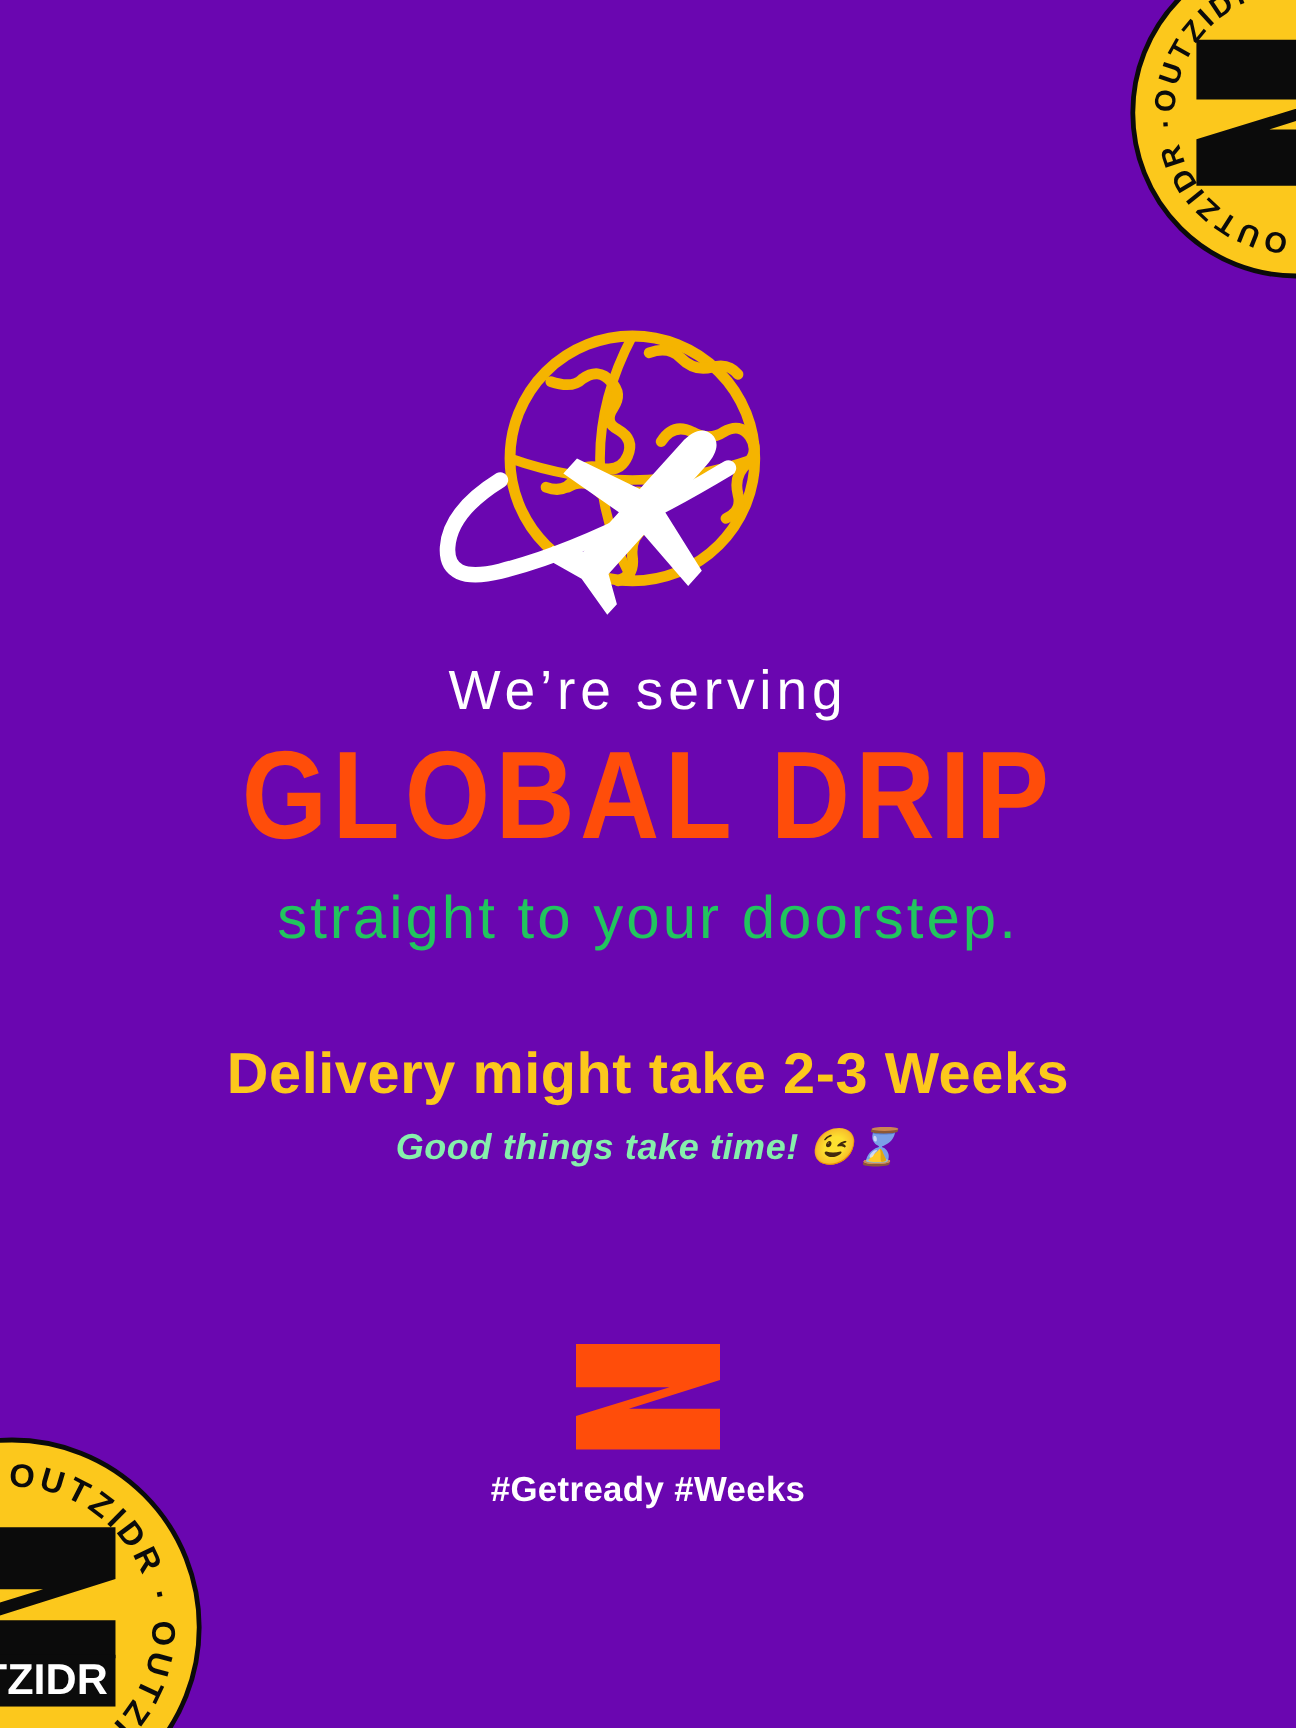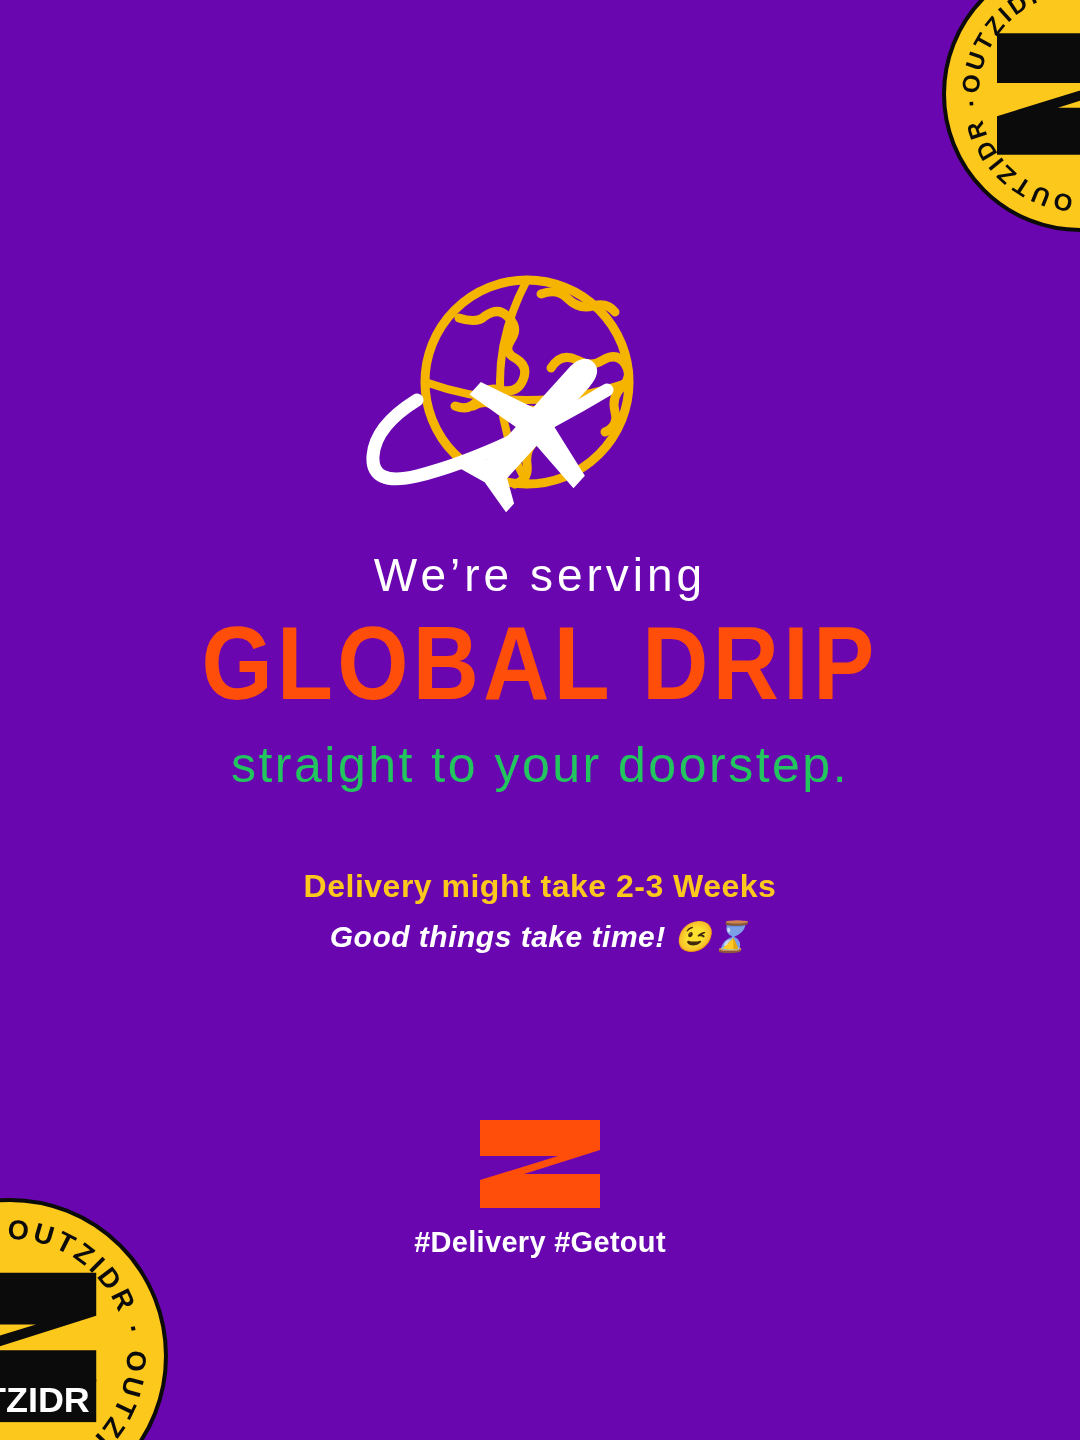--- a/index.html
+++ b/index.html
@@ -94,28 +94,28 @@
   .line-doorstep {
     color: #22c55e;
     font-size: 50px;
     font-weight: 400;
     letter-spacing: 2.5px;
     line-height: 1.18;
     margin: 24px 0 0 0;
   }
   .line-delivery {
     color: #fcc81c;
-    font-size: 32px;
+    font-size: 48px;
     font-weight: bold;
     letter-spacing: 0.5px;
     line-height: 1.2;
     margin: 72px 0 0 0;
   }
   .line-goodthings {
-    color: #ffffff;
+    color: #86efac;
     font-size: 30px;
     font-weight: bold;
     font-style: italic;
     letter-spacing: 0.5px;
     line-height: 1.2;
     margin: 14px 0 0 0;
   }
 
   
   .footer {
@@ -170,21 +170,21 @@
     <p class="line-global">GLOBAL DRIP</p>
     <p class="line-doorstep">straight to your doorstep.</p>
     <p class="line-delivery">Delivery might take 2-3 Weeks</p>
     <p class="line-goodthings">Good things take time! 😉⌛</p>
   </div>
 
   <div class="footer">
     <svg class="brand-z" viewBox="0 0 124 92" xmlns="http://www.w3.org/2000/svg">
       <path d="M2 2 H122 V32 L46 56 H122 V90 H2 V62 L80 38 H2 Z" fill="#ff4d0a"></path>
     </svg>
-    <p class="hashtags">#Delivery #Getout</p>
+    <p class="hashtags">#Getready #Weeks</p>
   </div>
 
   <div class="badge badge-tr">
     <svg class="badge-ring" viewBox="0 0 276 276" xmlns="http://www.w3.org/2000/svg">
       <defs>
         <path id="ringPathTR" d="M138,138 m-104,0 a104,104 0 1,1 208,0 a104,104 0 1,1 -208,0"></path>
       </defs>
       <text font-size="25" letter-spacing="3.2">
         <textPath href="#ringPathTR" startOffset="0%">OUTZIDR · OUTZIDR · OUTZIDR · OUTZIDR · </textPath>
       </text>

